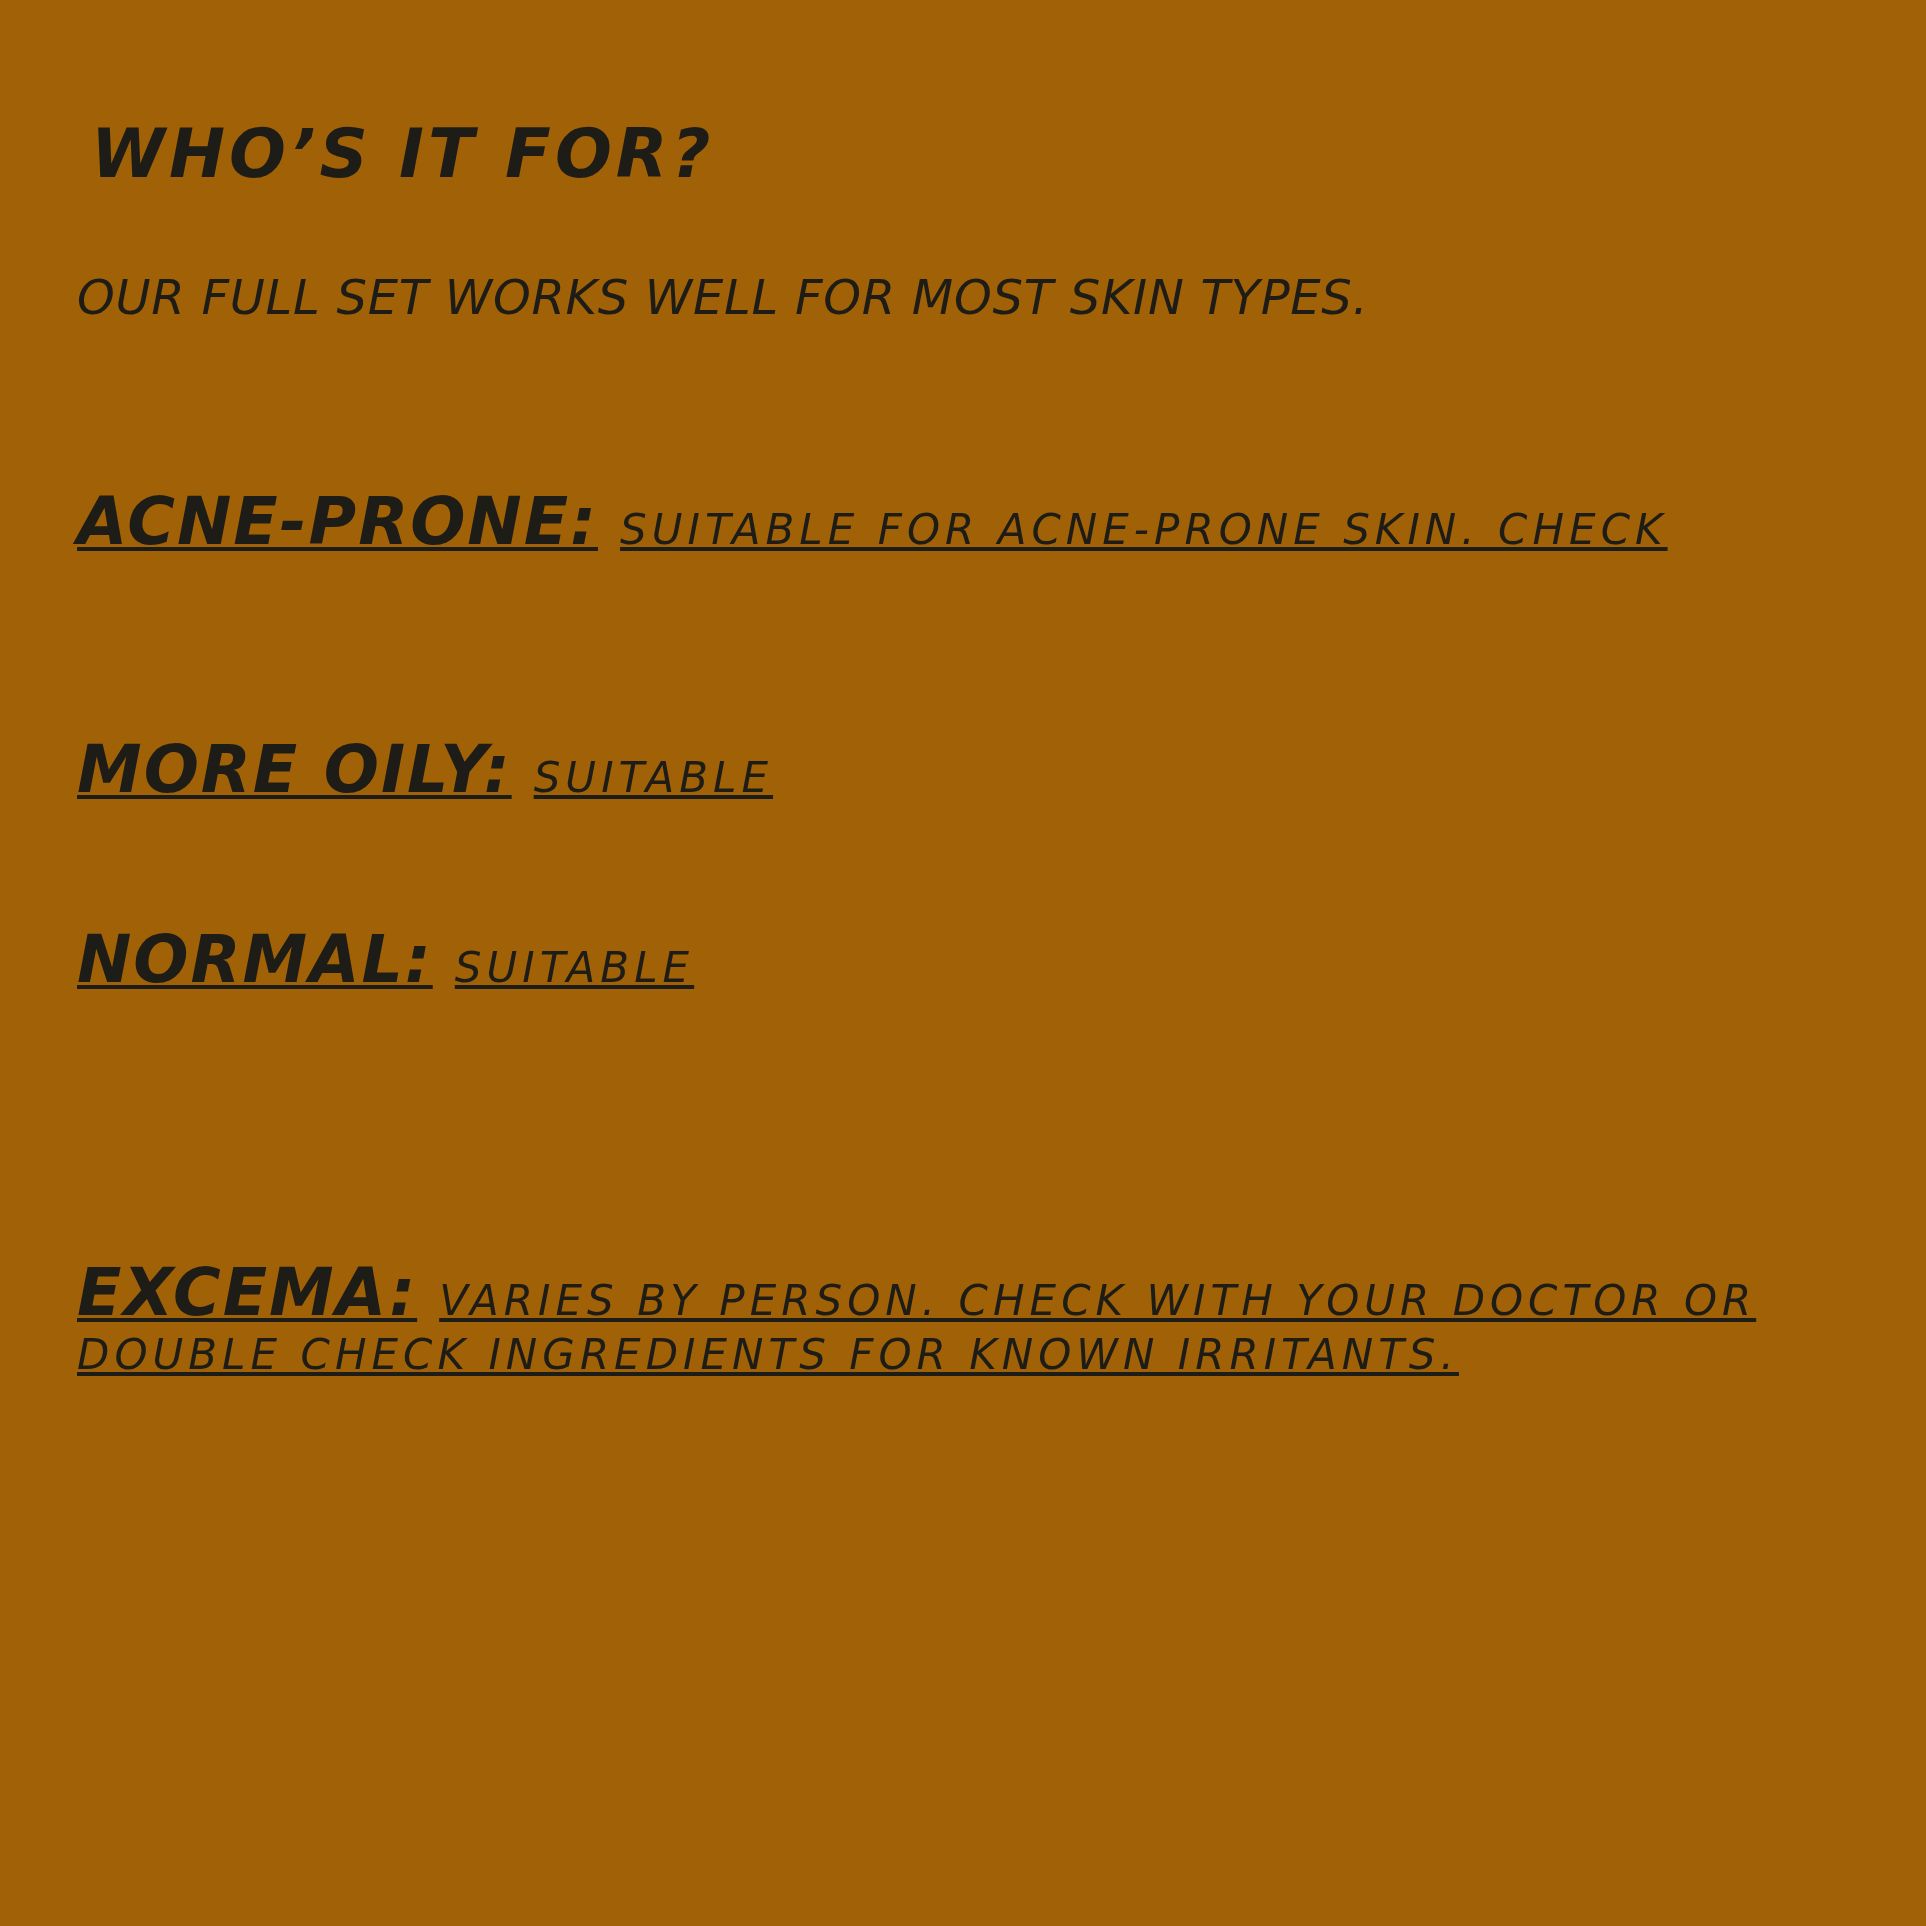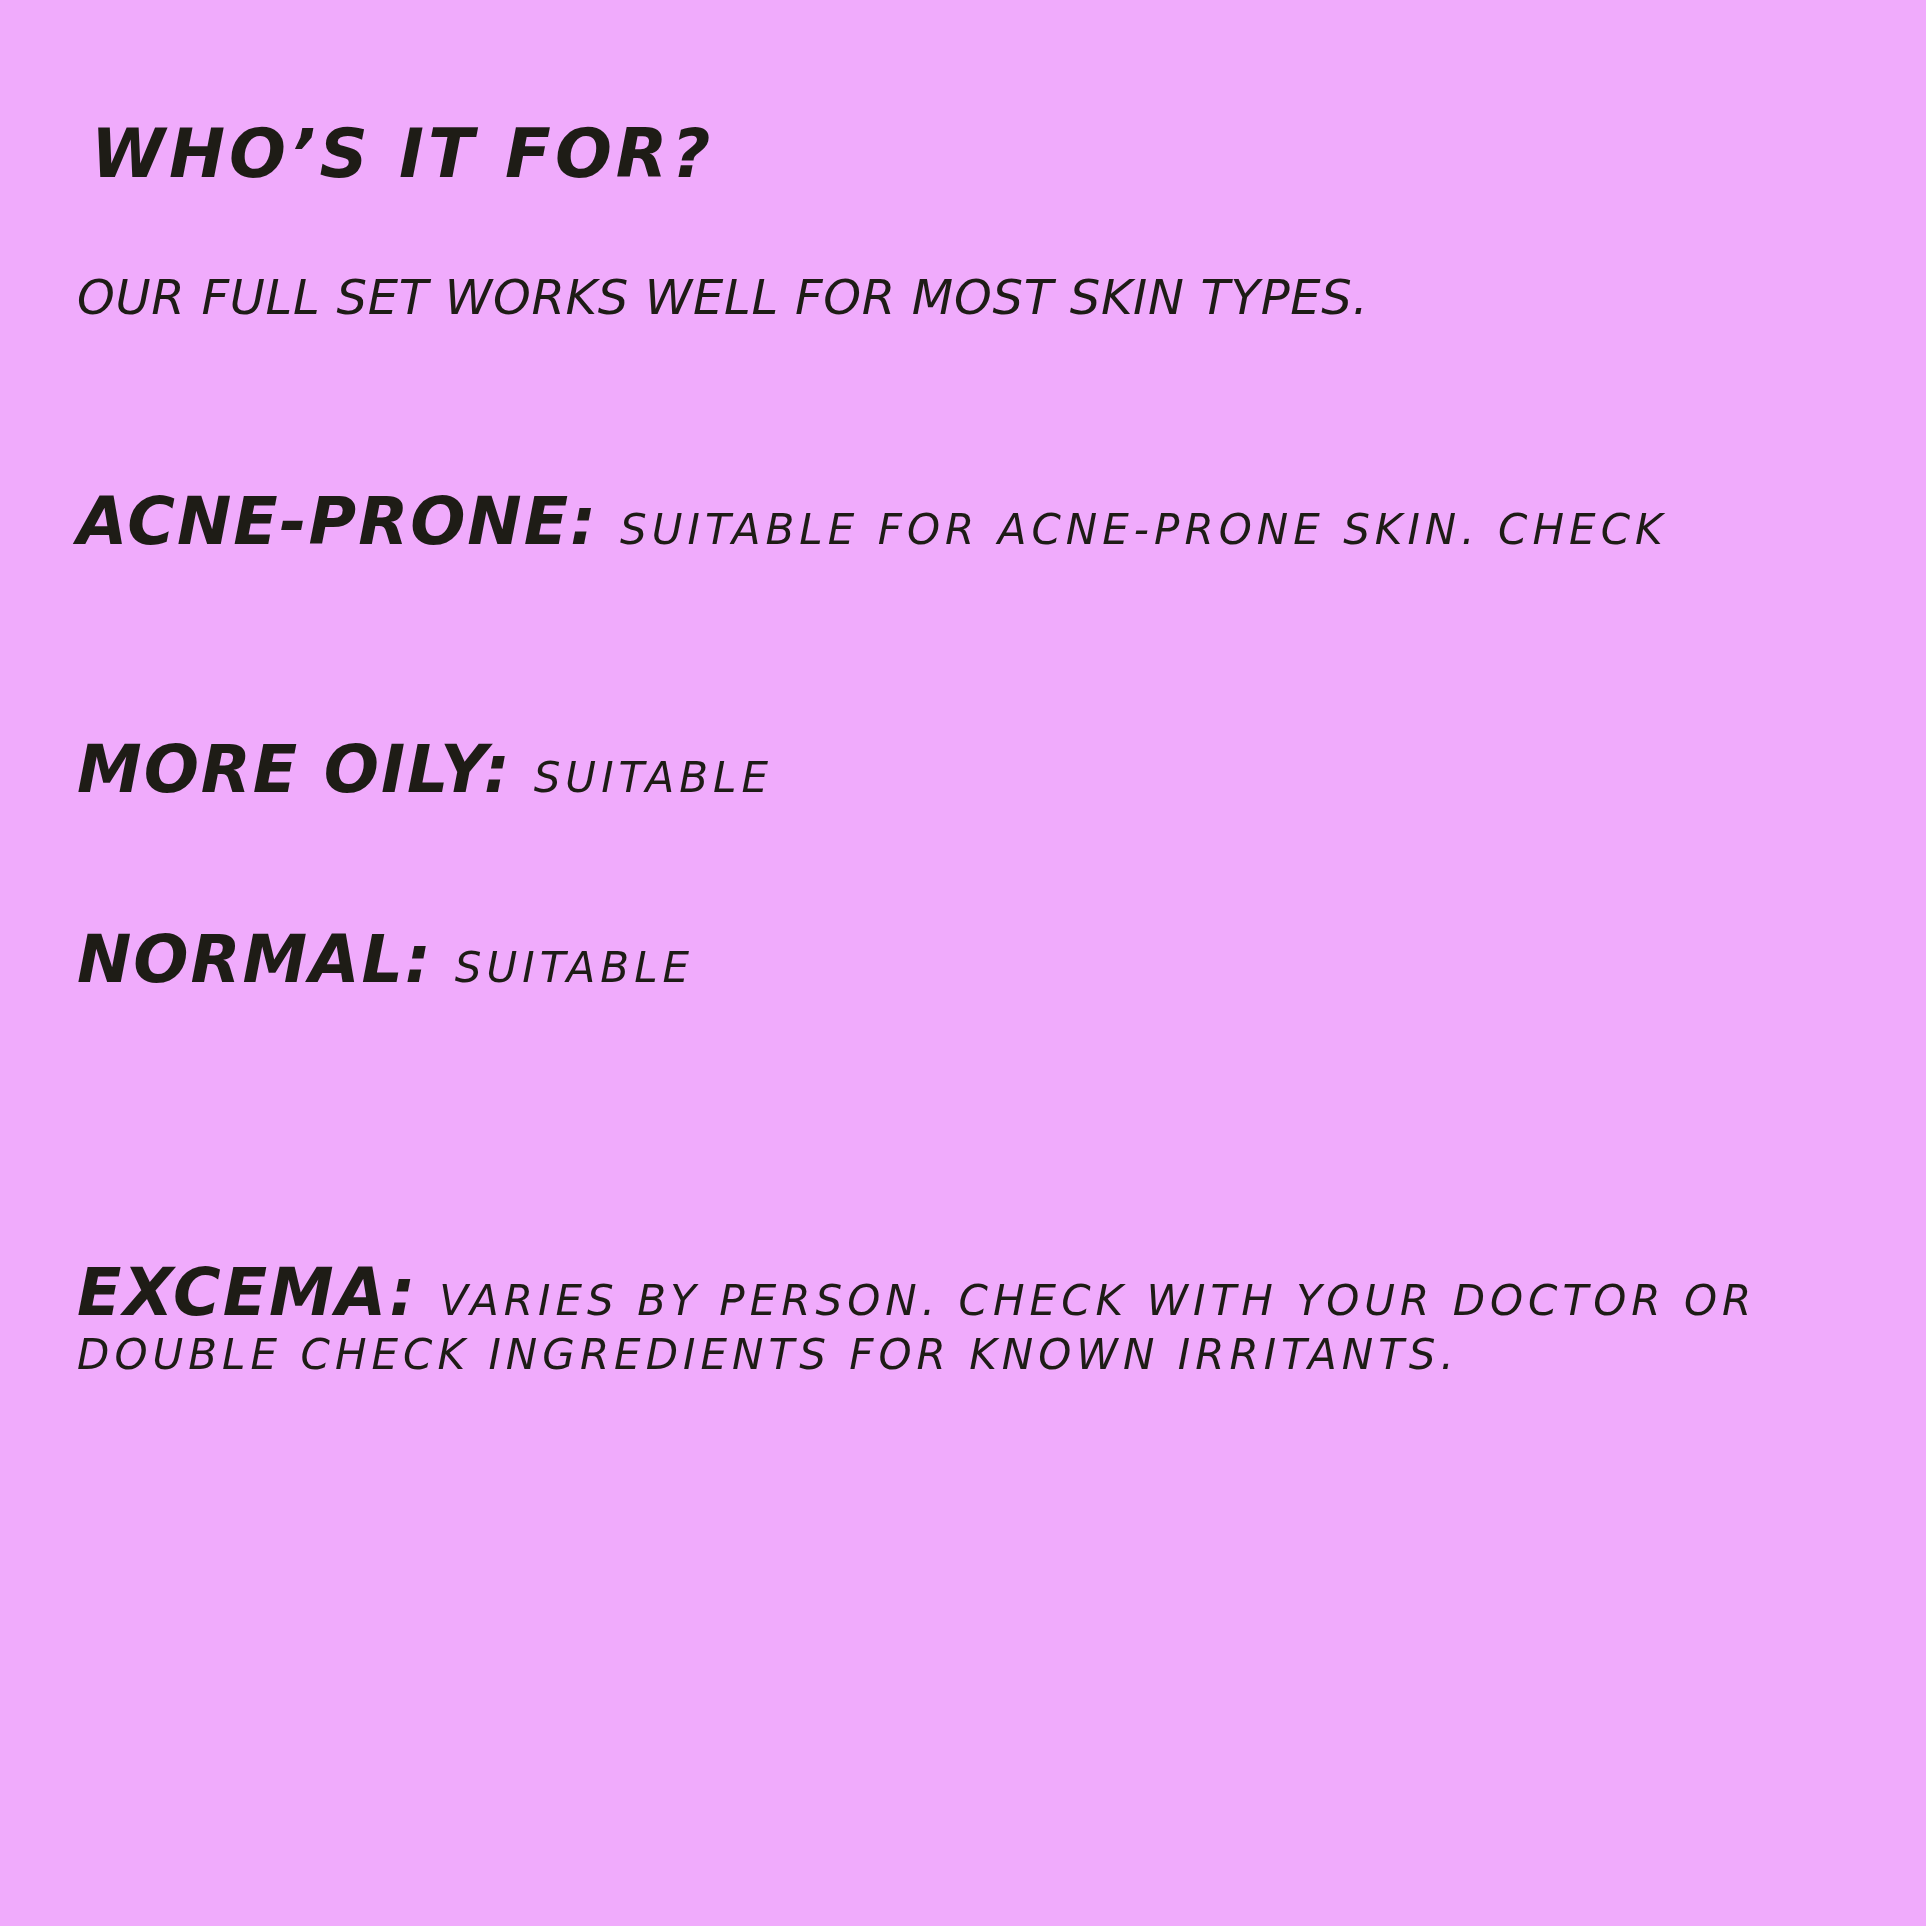--- a/index.html
+++ b/index.html
@@ -11,21 +11,21 @@
     height: 1927px;
     background: #f8f1de;
     font-family: "DejaVu Sans", sans-serif;
     color: #1e1c16;
     overflow: hidden;
   }
   .canvas {
     position: relative;
     width: 1927px;
     height: 1927px;
-    background: #f0abfc;
+    background: #a16207;
   }
   
   .title {
     position: absolute;
     top: 121px;
     left: 91px;
     margin: 0;
     font-size: 67px;
     font-weight: 700;
     font-style: italic;
@@ -45,20 +45,21 @@
     white-space: nowrap;
   }
   .section {
     position: absolute;
     left: 77px;
     margin: 0;
     font-style: italic;
     font-size: 42px;
     line-height: 54px;
     max-width: 1782px;
+    text-decoration: underline;
   }
   .section .label {
     font-size: 65px;
     font-weight: 700;
     letter-spacing: 0.03em;
     line-height: 54px;
     margin-right: 22px;
   }
   .section .text {
     font-size: 42px;

